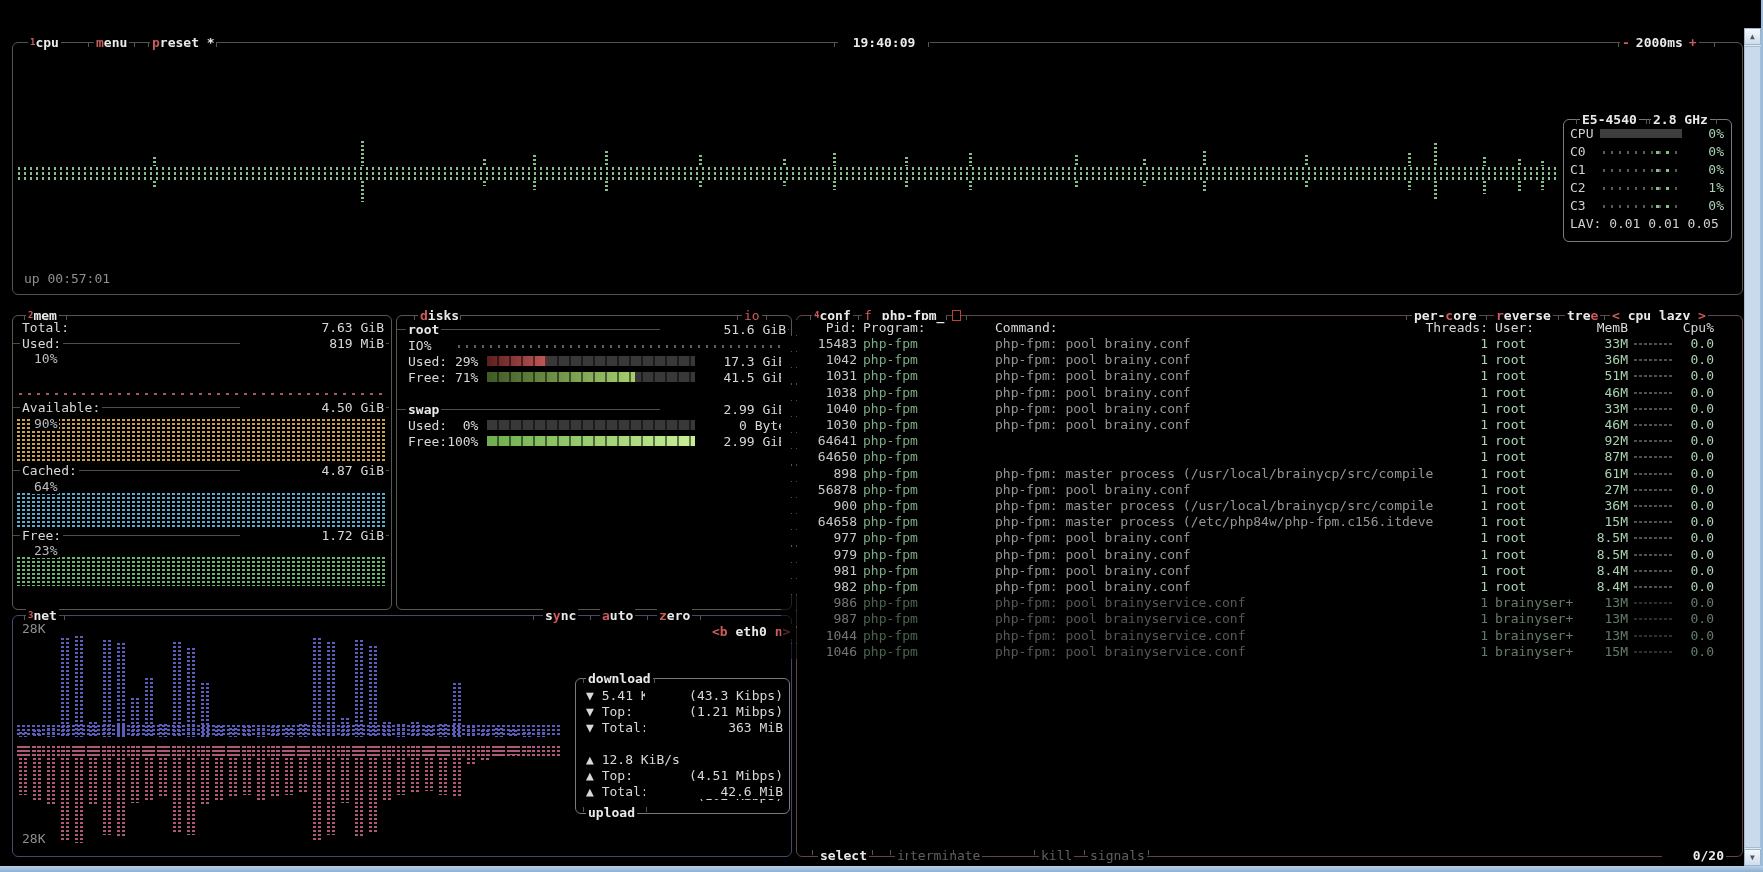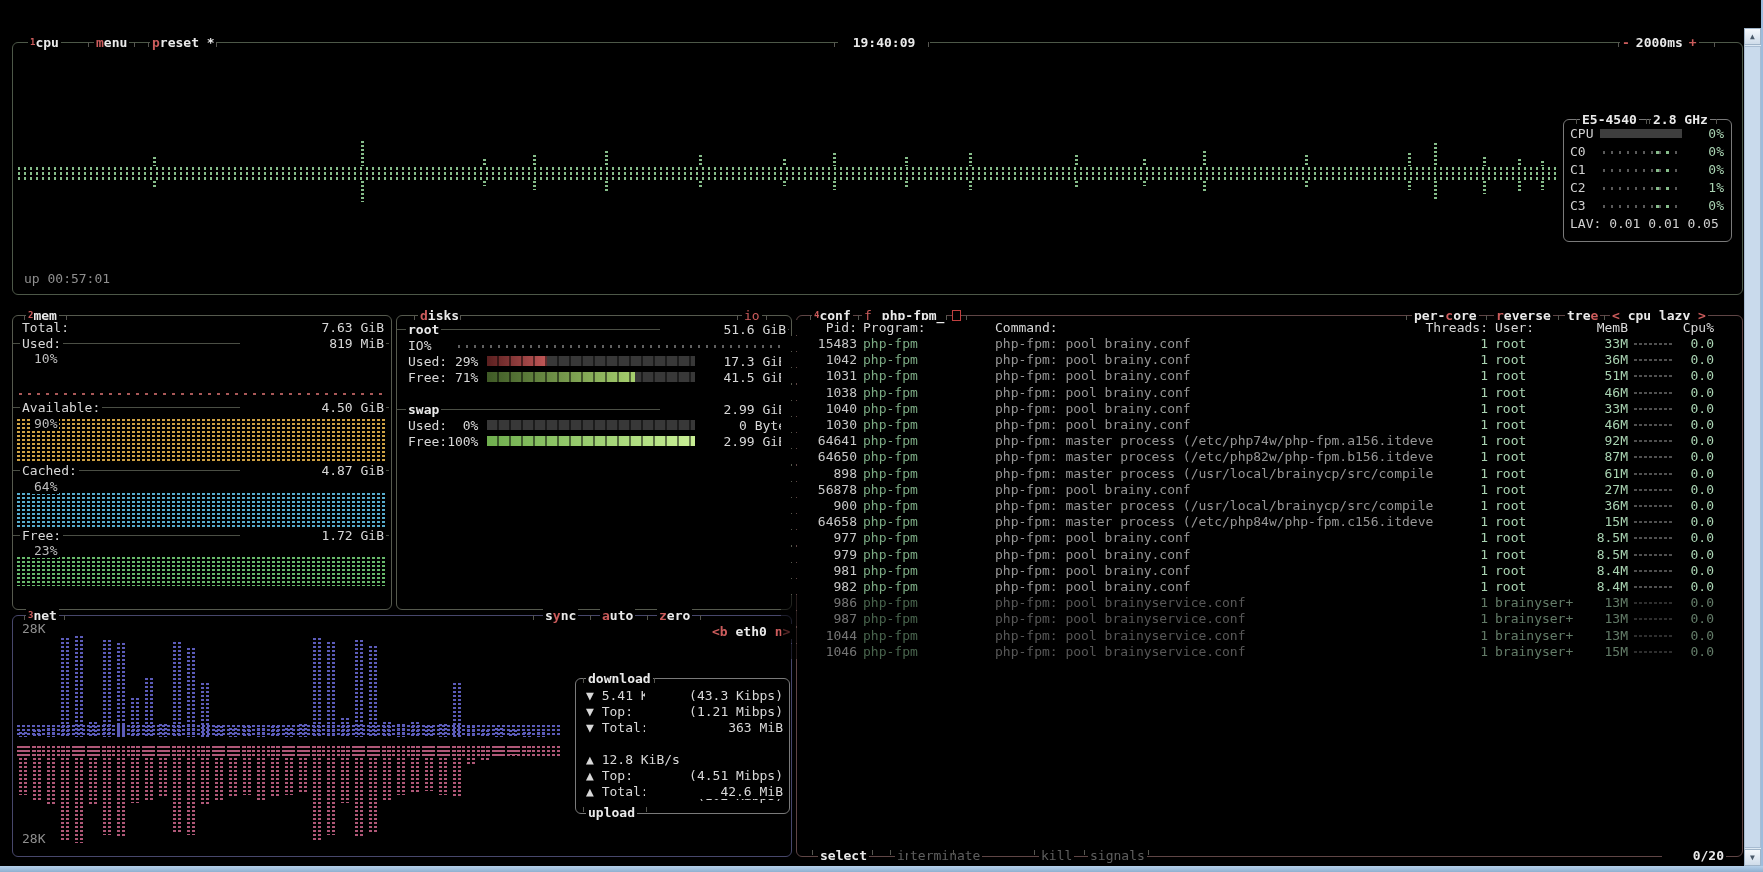--- a/index.html
+++ b/index.html
@@ -390,31 +390,29 @@
         <div class="t cmd" style="left:993px;width:476px;">php-fpm: pool brainy.conf</div>
         <div class="t r grn" style="left:1466px;width:20px;">1</div>
         <div class="t grn" style="left:1493px;">root</div>
         <div class="t r grn" style="left:1576px;width:50px;">46M</div>
         <div class="dots d5" style="left:1633px;top:6px;width:40px;height:5px;color:#505050;position:absolute;"></div>
         <div class="t r grn" style="left:1680px;width:32px;">0.0</div>
       </div>
       <div class="prow" style="top:433px;">
         <div class="t r pid" style="left:781px;width:74px;">64641</div>
         <div class="t prog" style="left:861px;">php-fpm</div>
-        <div class="t cmd" style="left:993px;width:476px;">php-fpm: master process (/etc/php74w/php-fpm.a156.itdeve</div>
         <div class="t r grn" style="left:1466px;width:20px;">1</div>
         <div class="t grn" style="left:1493px;">root</div>
         <div class="t r grn" style="left:1576px;width:50px;">92M</div>
         <div class="dots d5" style="left:1633px;top:6px;width:40px;height:5px;color:#505050;position:absolute;"></div>
         <div class="t r grn" style="left:1680px;width:32px;">0.0</div>
       </div>
       <div class="prow" style="top:449px;">
         <div class="t r pid" style="left:781px;width:74px;">64650</div>
         <div class="t prog" style="left:861px;">php-fpm</div>
-        <div class="t cmd" style="left:993px;width:476px;">php-fpm: master process (/etc/php82w/php-fpm.b156.itdeve</div>
         <div class="t r grn" style="left:1466px;width:20px;">1</div>
         <div class="t grn" style="left:1493px;">root</div>
         <div class="t r grn" style="left:1576px;width:50px;">87M</div>
         <div class="dots d5" style="left:1633px;top:6px;width:40px;height:5px;color:#505050;position:absolute;"></div>
         <div class="t r grn" style="left:1680px;width:32px;">0.0</div>
       </div>
       <div class="prow" style="top:466px;">
         <div class="t r pid" style="left:781px;width:74px;">898</div>
         <div class="t prog" style="left:861px;">php-fpm</div>
         <div class="t cmd" style="left:993px;width:476px;">php-fpm: master process (/usr/local/brainycp/src/compile</div>

